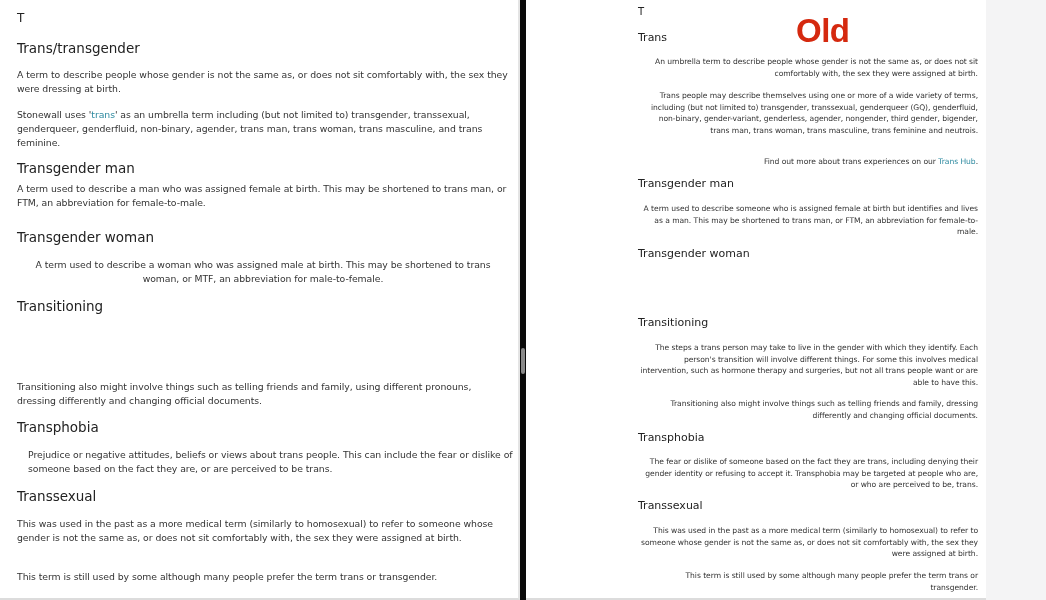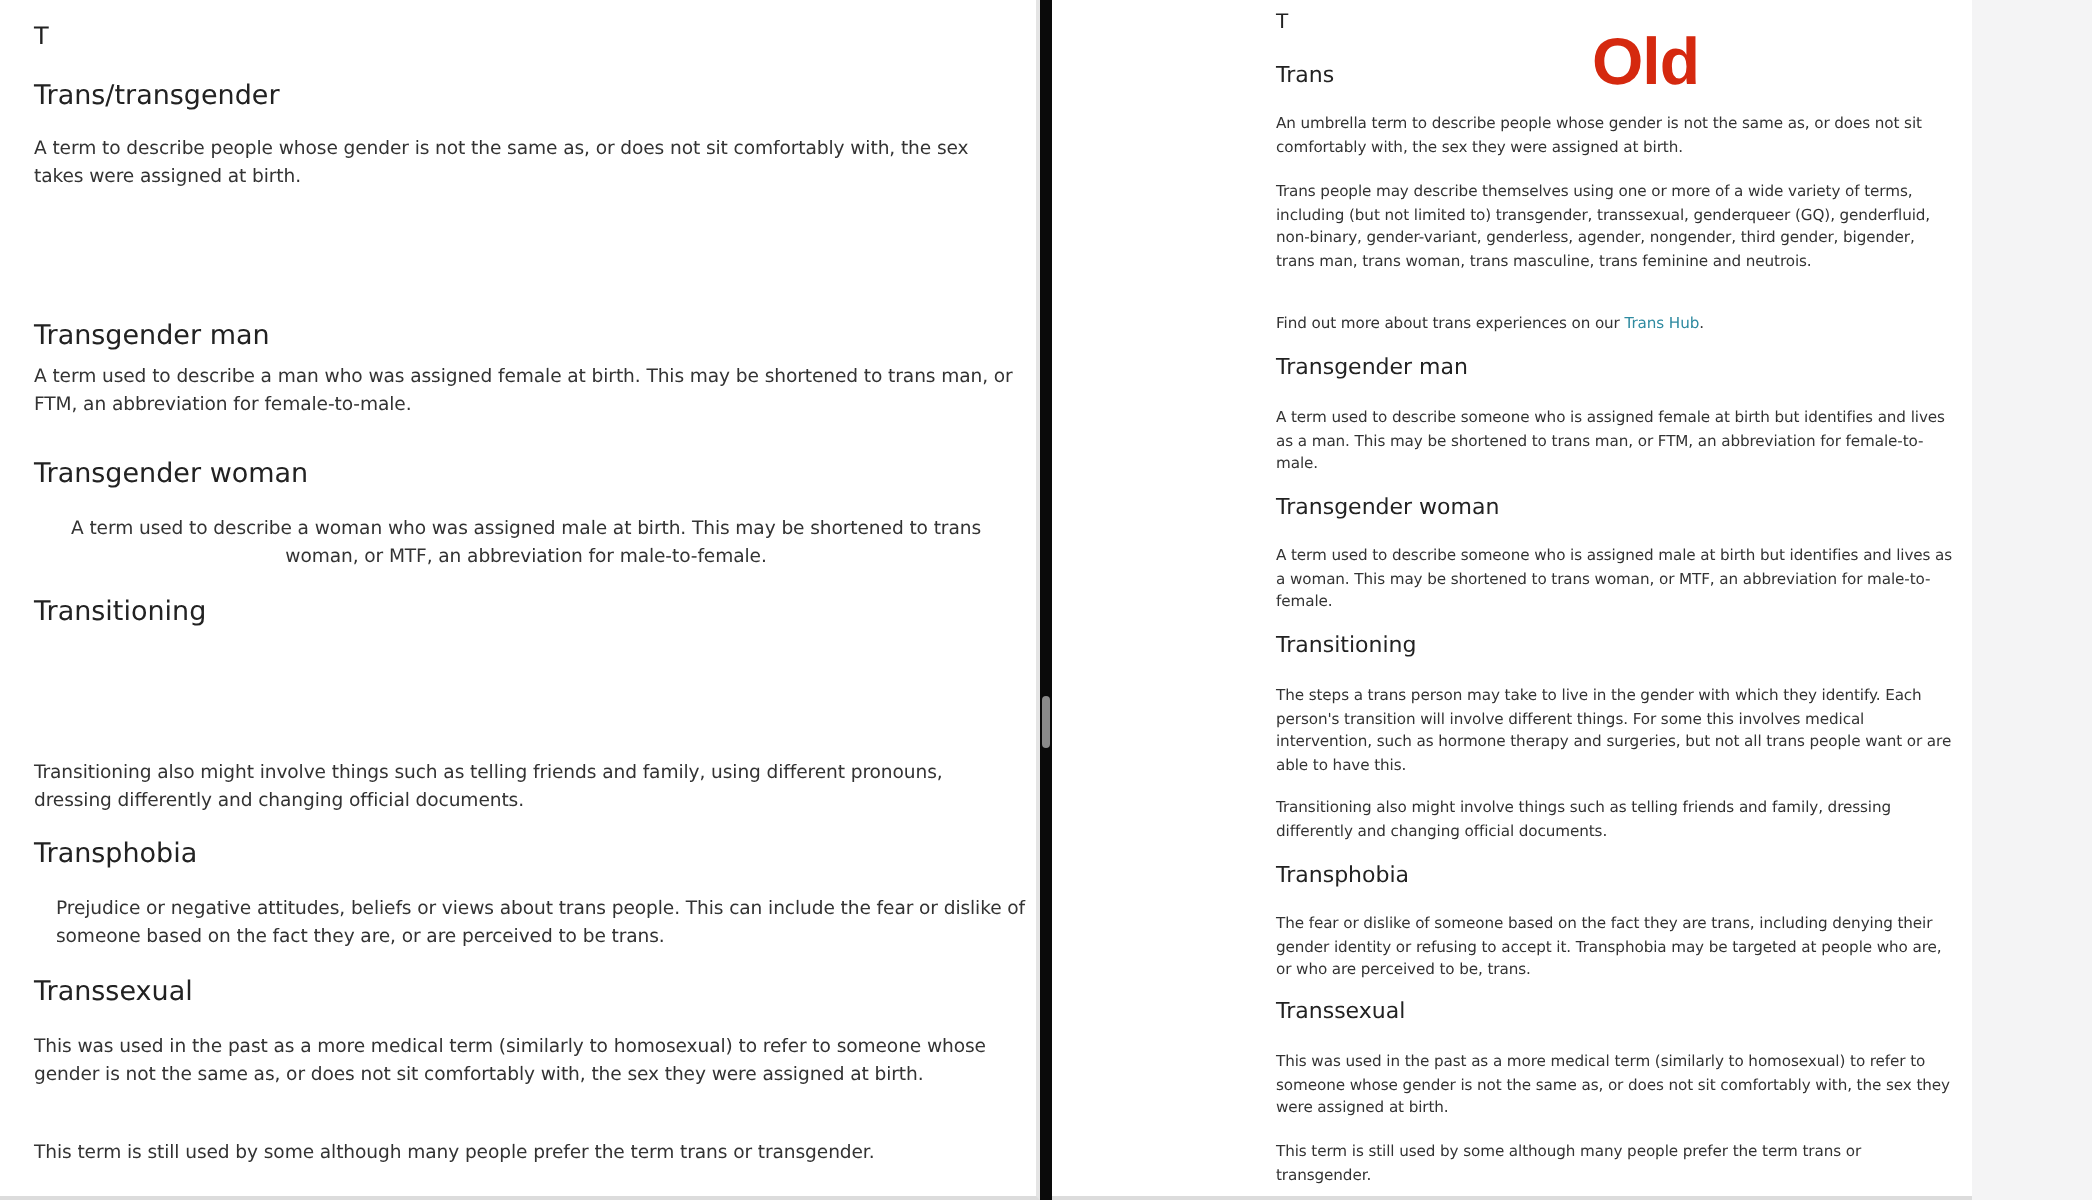--- a/index.html
+++ b/index.html
@@ -17,30 +17,31 @@
 
   .h { position:absolute; margin:0; font-family:"DejaVu Sans", sans-serif; font-weight:normal; color:#222; white-space:nowrap; }
   .p { position:absolute; margin:0; font-family:"DejaVu Sans", sans-serif; color:#333; }
   .link { color:#2e8aa0; }
 
   
   .left .h { font-size:13.5px; }
   .left .p { font-size:9.3px; line-height:14px; width:492px; letter-spacing:-0.05px; }
   
   .right .h { font-size:11px; }
-  .right .p { font-size:7.6px; line-height:11.6px; width:340px; letter-spacing:-0.05px; }
+  .right .p { font-size:7.6px; line-height:11.6px; width:340px; letter-spacing:-0.05px;text-align:right; }
 </style>
 </head>
 <body>
 
 <div class="panel left">
   <div class="letter" style="left:17px;top:11px;font-size:12px;">T</div>
 
   <h3 class="h" style="left:17px;top:40px;">Trans/transgender</h3>
-  <p class="p" style="left:17px;top:68px;">A term to describe people whose gender is not the same as, or does not sit comfortably with, the sex takes were assigned at birth.</p>
+  <p class="p" style="left:17px;top:68px;">A term to describe people whose gender is not the same as, or does not sit comfortably with, the sex they were dressing at birth.</p>
+  <p class="p" style="left:17px;top:108px;"><span>Stonewall uses '</span><a class="link">trans</a><span>' as an umbrella term including (but not limited to) transgender, transsexual, genderqueer, genderfluid, non-binary, agender, trans man, trans woman, trans masculine, and trans feminine.</span></p>
 
   <h3 class="h" style="left:17px;top:160px;">Transgender man</h3>
   <p class="p" style="left:17px;top:182px;">A term used to describe a man who was assigned female at birth. This may be shortened to trans man, or FTM, an abbreviation for female-to-male.</p>
 
   <h3 class="h" style="left:17px;top:229px;">Transgender woman</h3>
   <p class="p" style="left:17px;top:258px;text-align:center;">A term used to describe a woman who was assigned male at birth. This may be shortened to trans woman, or MTF, an abbreviation for male-to-female.</p>
 
   <h3 class="h" style="left:17px;top:298px;">Transitioning</h3>
   <p class="p" style="left:17px;top:380px;">Transitioning also might involve things such as telling friends and family, using different pronouns, dressing differently and changing official documents.</p>
 
@@ -62,21 +63,20 @@
 
   <h3 class="h" style="left:112px;top:31px;">Trans</h3>
   <p class="p" style="left:112px;top:56px;">An umbrella term to describe people whose gender is not the same as, or does not sit comfortably with, the sex they were assigned at birth.</p>
   <p class="p" style="left:112px;top:156px;"><span>Find out more about trans experiences on our </span><a class="link">Trans Hub</a><span>.</span></p>
   <p class="p" style="left:112px;top:90px;">Trans people may describe themselves using one or more of a wide variety of terms, including (but not limited to) transgender, transsexual, genderqueer (GQ), genderfluid, non-binary, gender-variant, genderless, agender, nongender, third gender, bigender, trans man, trans woman, trans masculine, trans feminine and neutrois.</p>
 
   <h3 class="h" style="left:112px;top:177px;">Transgender man</h3>
   <p class="p" style="left:112px;top:203px;">A term used to describe someone who is assigned female at birth but identifies and lives as a man. This may be shortened to trans man, or FTM, an abbreviation for female-to-male.</p>
 
   <h3 class="h" style="left:112px;top:247px;">Transgender woman</h3>
-  <p class="p" style="left:112px;top:272px;">A term used to describe someone who is assigned male at birth but identifies and lives as a woman. This may be shortened to trans woman, or MTF, an abbreviation for male-to-female.</p>
 
   <h3 class="h" style="left:112px;top:316px;">Transitioning</h3>
   <p class="p" style="left:112px;top:342px;">The steps a trans person may take to live in the gender with which they identify. Each person's transition will involve different things. For some this involves medical intervention, such as hormone therapy and surgeries, but not all trans people want or are able to have this.</p>
   <p class="p" style="left:112px;top:398px;">Transitioning also might involve things such as telling friends and family, dressing differently and changing official documents.</p>
 
   <h3 class="h" style="left:112px;top:431px;">Transphobia</h3>
   <p class="p" style="left:112px;top:456px;">The fear or dislike of someone based on the fact they are trans, including denying their gender identity or refusing to accept it. Transphobia may be targeted at people who are, or who are perceived to be, trans.</p>
 
   <h3 class="h" style="left:112px;top:499px;">Transsexual</h3>
   <p class="p" style="left:112px;top:525px;">This was used in the past as a more medical term (similarly to homosexual) to refer to someone whose gender is not the same as, or does not sit comfortably with, the sex they were assigned at birth.</p>

